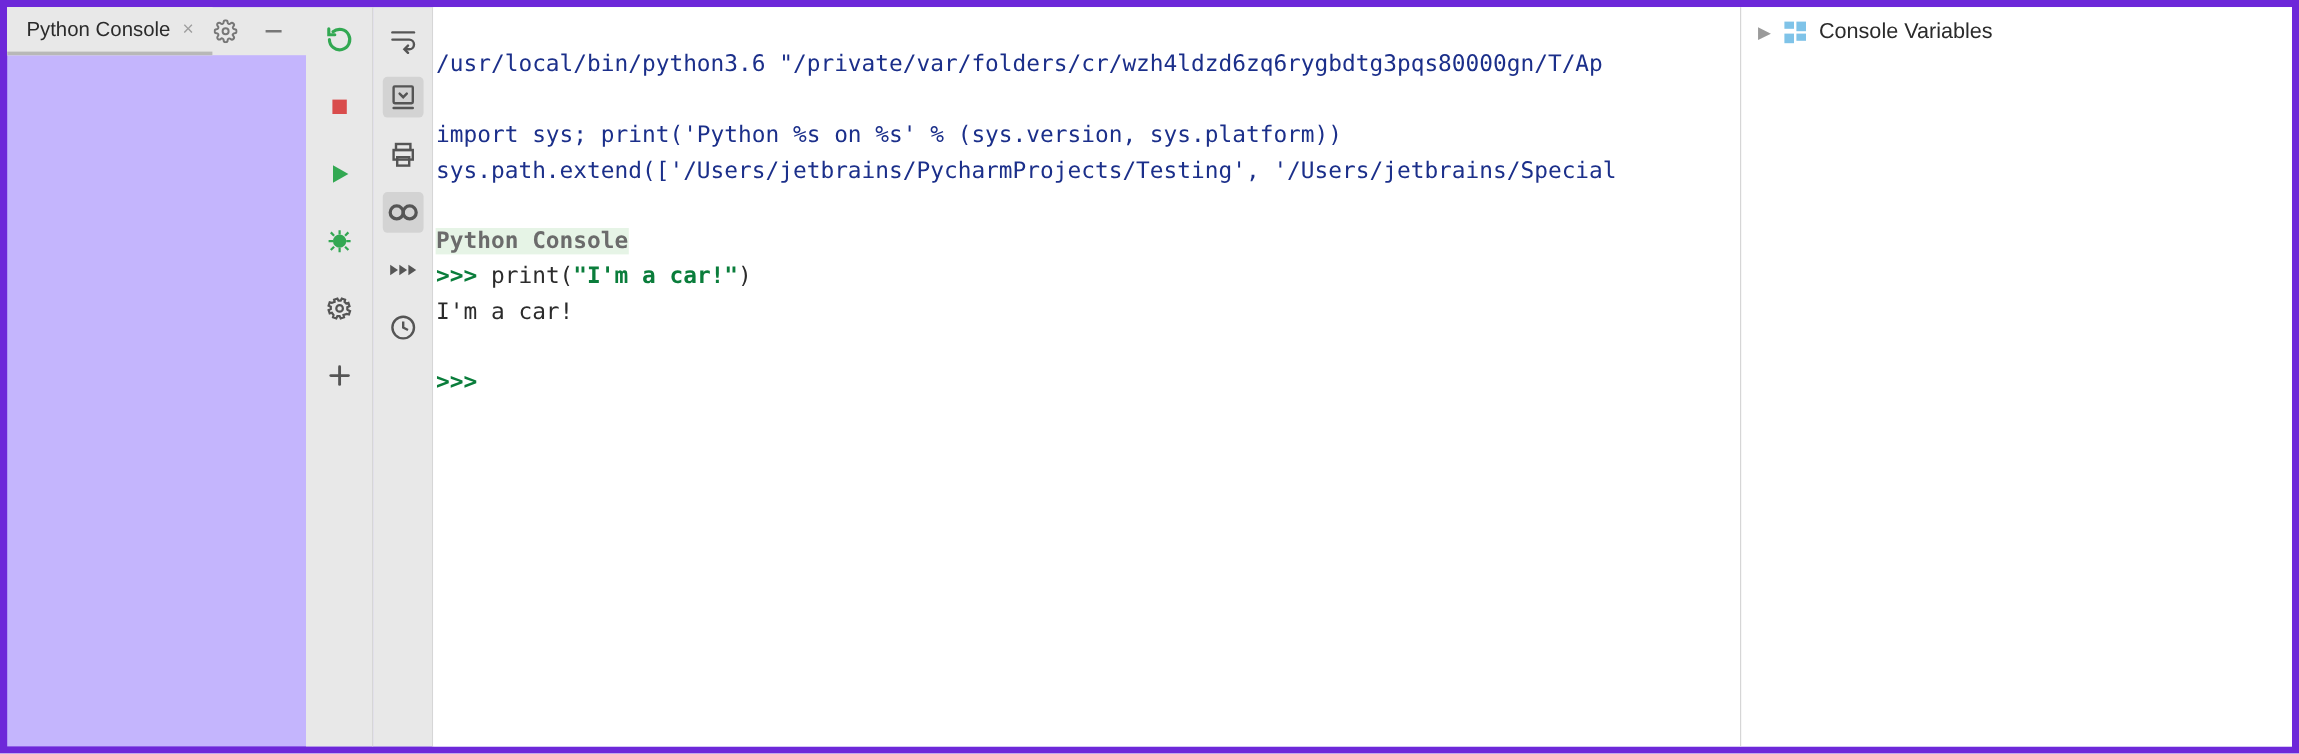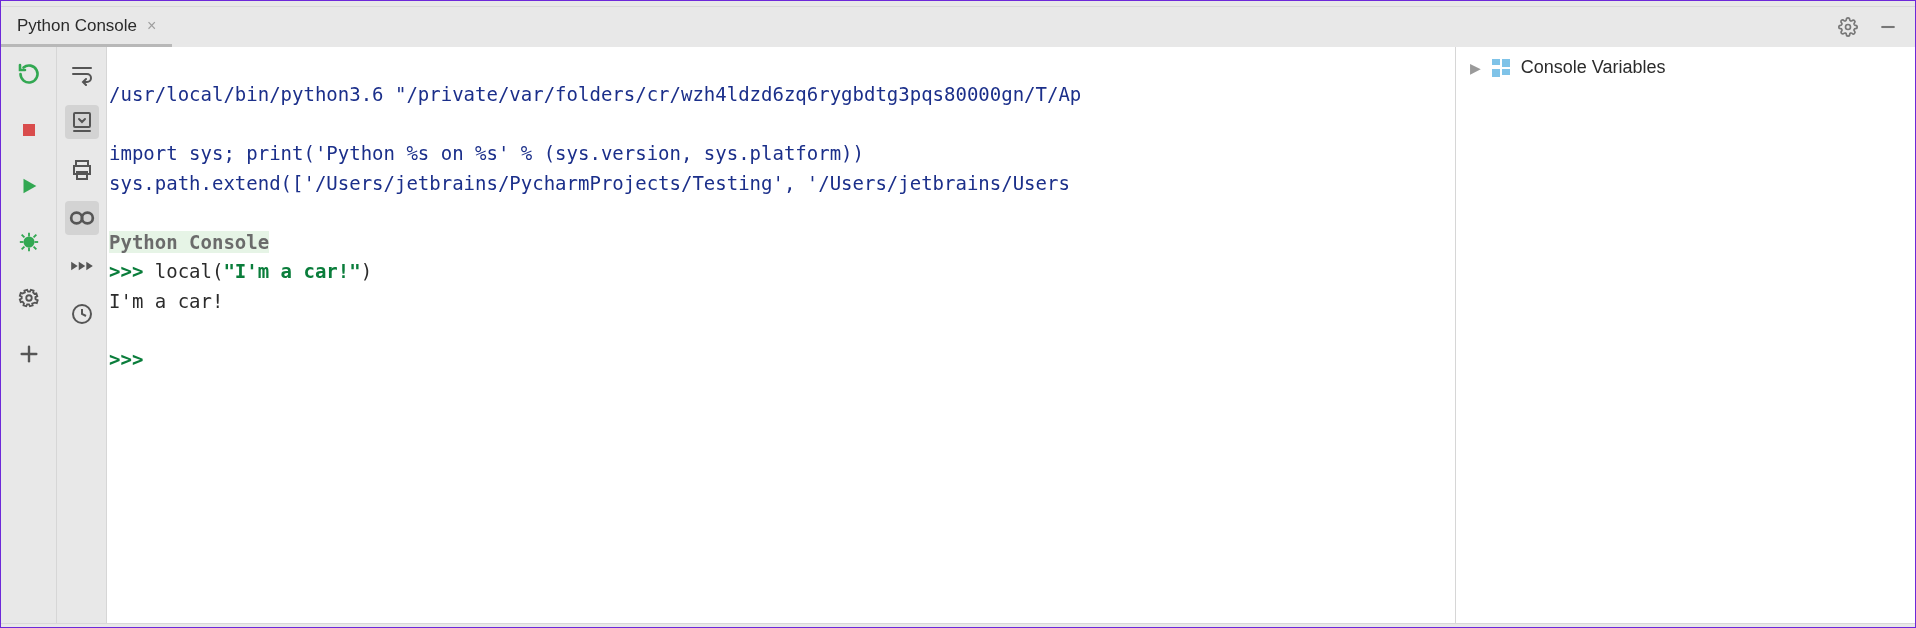--- a/index.html
+++ b/index.html
@@ -1,17 +1,17 @@
 <!DOCTYPE html>
 <html><head>
 <meta charset="utf-8">
 <style>
   * { box-sizing: border-box; margin: 0; padding: 0; }
   html, body { width: 1916px; height: 628px; font-family: "Helvetica Neue", Arial, sans-serif; background: #e8e8e8; overflow: hidden; }
-  .root { display: flex; flex-direction: column; width: 100%; height: 100%; border: 1px solid #6d28d9; background: #c4b5fd; }
+  .root { display: flex; flex-direction: row; width: 100%; height: 100%; border: 6px solid #6d28d9; background: #c4b5fd; }
   
   .top-strip { height: 6px; background: #e8e8e8; border-bottom: 1px solid #d8d8d8; }
   
   .tab-row { display: flex; align-items: stretch; height: 40px; background: #e8e8e8; position: relative; }
   .tab { display: inline-flex; align-items: center; gap: 10px; padding: 0 16px; height: 100%; background: #e8e8e8; border-top: 1px solid #e8e8e8; color: #2b2b2b; font-size: 17px; cursor: default; position: relative; }
   .tab.active { border-bottom: 3px solid #b8b8b8; }
   .tab .close-x { color: #9e9e9e; font-size: 16px; cursor: pointer; }
   .tab-row-right { margin-left: auto; display: flex; align-items: center; gap: 18px; padding-right: 16px; }
   .hdr-icon { width: 22px; height: 22px; display: inline-flex; align-items: center; justify-content: center; color: #777; cursor: pointer; }
   
@@ -157,24 +157,24 @@
             <polyline points="12 7 12 12 16 14" fill="none"></polyline>
           </svg>
       </span>
     </div>
 
     <div class="console-wrap">
       <div class="console">
 <span class="cl blue">/usr/local/bin/python3.6 "/private/var/folders/cr/wzh4ldzd6zq6rygbdtg3pqs80000gn/T/Ap</span>
 
 <span class="cl blue">import sys; print('Python %s on %s' % (sys.version, sys.platform))</span>
-<span class="cl blue">sys.path.extend(['/Users/jetbrains/PycharmProjects/Testing', '/Users/jetbrains/Users</span>
+<span class="cl blue">sys.path.extend(['/Users/jetbrains/PycharmProjects/Testing', '/Users/jetbrains/Special</span>
 
 <span class="cl"><span class="hl">Python Console</span></span>
-<span class="cl"><span class="green-bold">&gt;&gt;&gt; </span><span>local(</span><span class="str-green">"I'm a car!"</span><span>)</span></span>
+<span class="cl"><span class="green-bold">&gt;&gt;&gt; </span><span>print(</span><span class="str-green">"I'm a car!"</span><span>)</span></span>
 <span class="cl">I'm a car!</span>
 
 <span class="cl"><span class="green-bold">&gt;&gt;&gt; </span></span>
 </div>
 
       <div class="vars-panel">
         <div class="vars-row">
           <span class="tri">▶</span>
           <span class="chips">
               <span></span>

